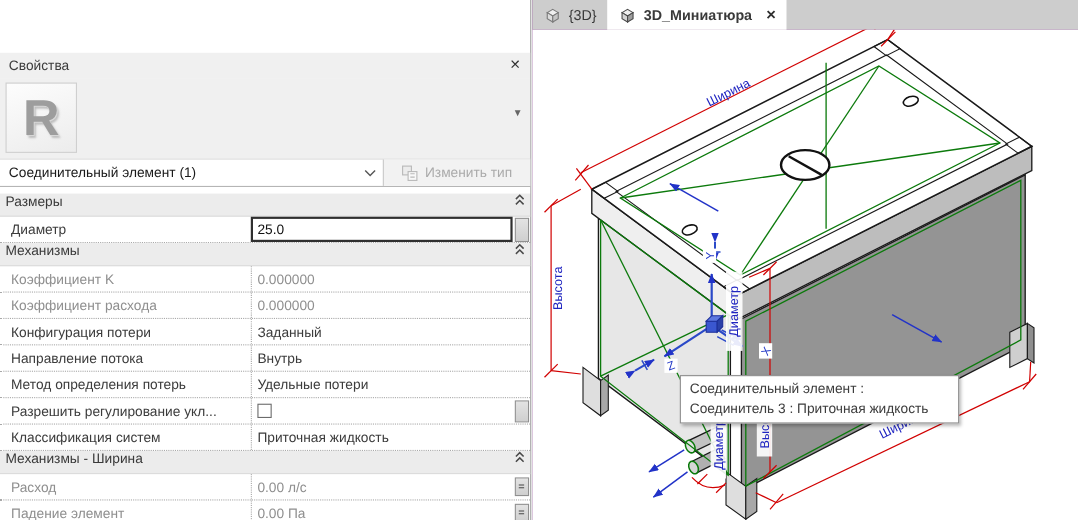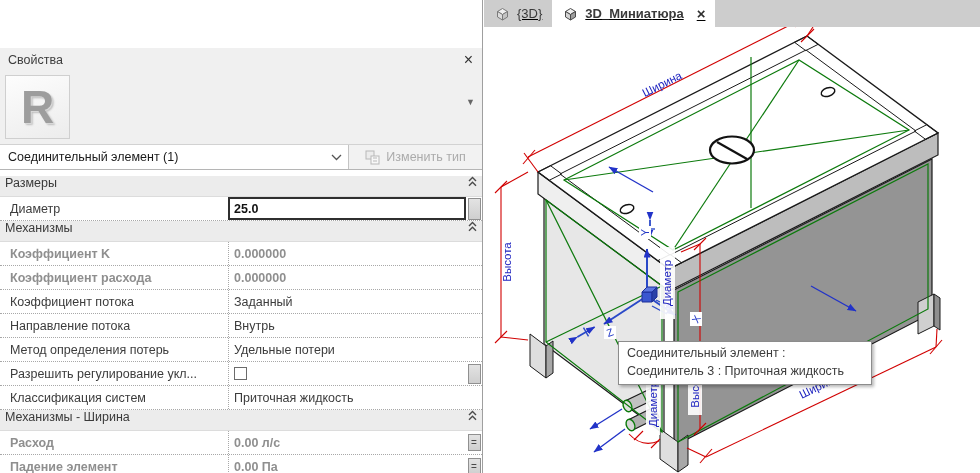--- a/index.html
+++ b/index.html
@@ -33,31 +33,31 @@
   .pgroup-h { height:21px; background:#ececec; display:flex; align-items:flex-start;
     font-size:12.5px; color:#3a3a3a; padding:0 5px; border-bottom:1px solid #dcdcdc; }
   .pgroup-h .spacer { flex:1; }
   .prow { display:flex; height:24px; font-size:12.5px; color:#3c3c3c;
     border-bottom:1px dotted #a8a8a8; align-items:stretch; }
   .prow .lbl { flex:0 0 228px; display:flex; align-items:center; padding-left:10px;
     white-space:nowrap; overflow:hidden; }
   .prow .val { flex:1; display:flex; align-items:center; padding-left:5px;
     border-left:1px dotted #a8a8a8; }
   .prow .gut { flex:0 0 16px; display:flex; align-items:center; justify-content:center; }
-  .prow.readonly .lbl, .prow.readonly .val { color:#8f8f8f;font-weight:bold; }
+  .prow.readonly .lbl, .prow.readonly .val { color:#8f8f8f; }
   .field-edit { flex:1; align-self:stretch; background:#fff; border:2px solid #2f2f2f;
-    display:flex; align-items:center; padding-left:4px; color:#111;font-weight:bold; }
+    display:flex; align-items:center; padding-left:4px; color:#111; }
   .checkbox { width:13px; height:13px; border:1px solid #6b6b6b; background:#fff; }
   .chip { width:13px; background:linear-gradient(#e3e3e3,#cfcfcf); border:1px solid #909090; }
   .chip.tall { height:22px; } .chip.mid { height:20px; }
   .chip.eq { height:17px; font-size:10px; color:#4a4a4a; display:flex;
     align-items:center; justify-content:center; }
 
   
-  .viewarea { position:absolute; left:484px; top:0; width:496px; height:473px; background:#701a75;text-decoration:underline; }
+  .viewarea { position:absolute; left:484px; top:0; width:496px; height:473px; background:#701a75; }
   .tabbar { height:27px; background:#cdcdcd; display:flex; align-items:stretch; }
   .vtab { display:flex; align-items:center; gap:6px; padding:0 10px; font-size:13px;
     color:#3a3a3a; }
   .vtab.active { background:#fff; font-weight:bold;text-align:right; }
   .vtab .tclose { font-weight:bold; font-size:15px; margin-left:7px; color:#2f2f2f; }
   .canvas { position:relative; width:496px; height:446px; background:#fff; }
   .canvas svg { position:absolute; left:0; top:0; }
   .tooltip { position:absolute; left:134px; top:314px; width:254px; background:#fff;
     border:1px solid #8c8c8c; box-shadow:2px 2px 3px rgba(0,0,0,.28);
     font-size:12.5px; line-height:18px; color:#3d3d3d; padding:2px 8px 4px 8px; }
@@ -139,21 +139,21 @@
       <div class="gut"></div>
     </div>
     <div class="prow readonly">
       <div class="lbl">Коэффициент расхода</div>
       <div class="val">
           <span>0.000000</span>
         </div>
       <div class="gut"></div>
     </div>
     <div class="prow">
-      <div class="lbl">Коэффициент потока</div>
+      <div class="lbl">Конфигурация потери</div>
       <div class="val">
           <span>Заданный</span>
         </div>
       <div class="gut"></div>
     </div>
     <div class="prow">
       <div class="lbl">Направление потока</div>
       <div class="val">
           <span>Внутрь</span>
         </div>

